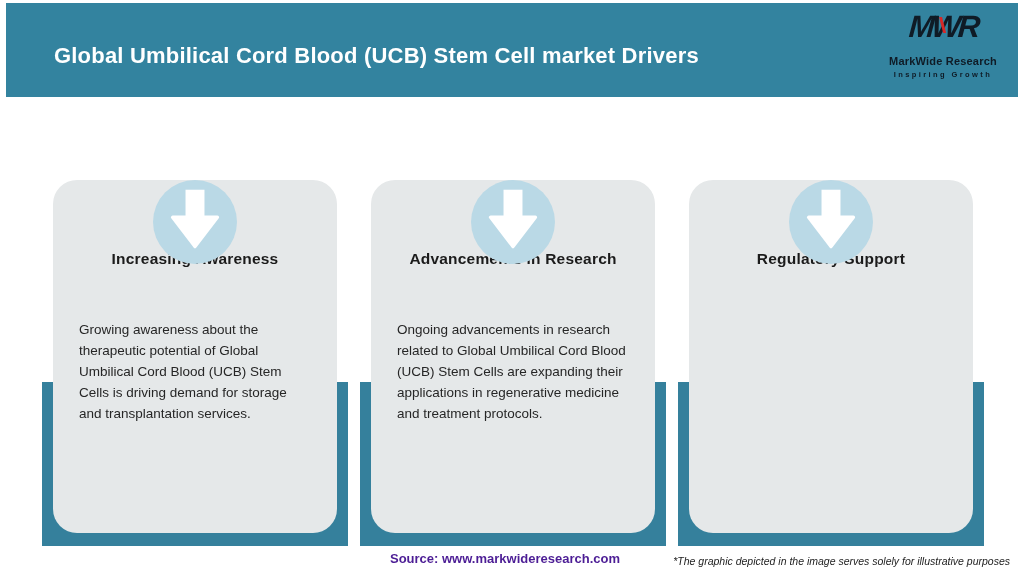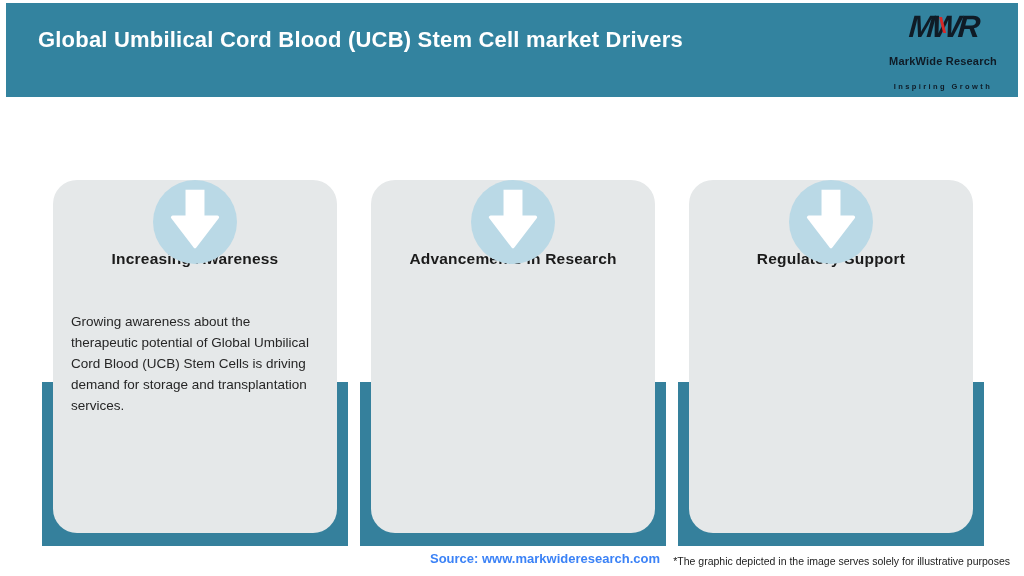--- a/index.html
+++ b/index.html
@@ -6,41 +6,41 @@
   .canvas{
     position:relative;width:1024px;height:576px;overflow:hidden;background:#ffffff;
     font-family:"Liberation Sans", sans-serif;
   }
   
   .topbar{
     position:absolute;left:6px;right:6px;top:3px;height:94px;
     background:var(--teal,#33839f);
   }
   .topbar h1{
-    position:absolute;left:32px;top:24px;margin:0;
+    position:absolute;left:32px;top:24px;margin:16px;
     color:#ffffff;font-size:22px;font-weight:bold;letter-spacing:.2px;
   }
   .logo{
     position:absolute;top:8px;right:16px;width:118px;text-align:center;line-height:1;
   }
   .monogram{
     position:relative;display:inline-block;
     font-size:31px;font-weight:bold;font-style:italic;letter-spacing:-3px;
     color:var(--logo_dark,#0f1b26);transform:skewX(-4deg);
   }
   .red-slash{
     position:absolute;left:46%;top:6px;width:3px;height:16px;
     background:var(--logo_red,#d62828);transform:skewX(18deg);
   }
   .logo-name{
     margin-top:14px;font-size:11px;font-weight:bold;color:var(--logo_dark,#0f1b26);
     letter-spacing:.2px;
   }
   .logo-tagline{
-    margin-top:16px;font-size:7.5px;font-weight:bold;color:var(--logo_dark,#12202c);
+    margin-top:4px;font-size:7.5px;font-weight:bold;color:var(--logo_dark,#12202c);
     letter-spacing:2.4px;
     text-align:center;
   }
   
   .card-col{position:absolute;top:142px;width:306px;height:404px;}
   .col-1{left:42px;} .col-2{left:360px;} .col-3{left:678px;}
   .ribbon{
     position:absolute;left:0;right:0;top:240px;bottom:0;
     background:var(--ribbon,#35809c);
   }
@@ -52,31 +52,31 @@
     position:absolute;left:50%;top:0;transform:translateX(-50%);
     width:84px;height:84px;border-radius:50%;
     background:var(--circle,#bad9e6);
   }
   .circle svg{position:absolute;left:50%;top:8px;transform:translateX(-50%);}
   .card h2{
     margin:0;padding:70px 10px 0 10px;text-align:center;
     font-size:15.5px;font-weight:bold;color:#1b1b1b;letter-spacing:.2px;
   }
   .card p{
-    margin:4px;padding:40px 16px 0 14px;text-align:left;
+    margin:12px;padding:40px 16px 0 14px;text-align:left;
     font-size:13.5px;line-height:1.55;color:#262626;
   }
   
   .source{
-    position:absolute;left:350px;top:551px;width:310px;text-align:right;
-    font-size:13px;font-weight:bold;color:#3b82f6;
+    position:absolute;left:350px;top:551px;width:310px;text-align:center;
+    font-size:13px;font-weight:bold;color:#4c1d95;
   }
   .disclaimer{
     position:absolute;right:14px;top:555px;
-    font-size:10.5px;color:#222222;
+    font-size:10.5px;color:#222222;font-style:italic;
   }
 </style>
 </head>
 <body>
 
 <div class="canvas">
 
   <header class="topbar">
     <h1>Global Umbilical Cord Blood (UCB) Stem Cell market Drivers</h1>
     <div class="logo">
@@ -106,20 +106,21 @@
   <section class="card-col col-2">
     <div class="ribbon"></div>
     <div class="card">
       <div class="circle">
         <svg width="52" height="62" viewBox="0 0 60 72">
           <rect x="19" y="2" width="22" height="34" fill="#ffffff"></rect>
           <polygon points="4,34 56,34 30,68" fill="#ffffff" stroke="#ffffff" stroke-width="4" stroke-linejoin="round"></polygon>
         </svg>
       </div>
       <h2>Advancements in Research</h2>
+      <p>Ongoing advancements in research related to Global Umbilical Cord Blood (UCB) Stem Cells are expanding their applications in regenerative medicine and treatment protocols.</p>
     </div>
   </section>
 
   <section class="card-col col-3">
     <div class="ribbon"></div>
     <div class="card">
       <div class="circle">
         <svg width="52" height="62" viewBox="0 0 60 72">
           <rect x="19" y="2" width="22" height="34" fill="#ffffff"></rect>
           <polygon points="4,34 56,34 30,68" fill="#ffffff" stroke="#ffffff" stroke-width="4" stroke-linejoin="round"></polygon>

